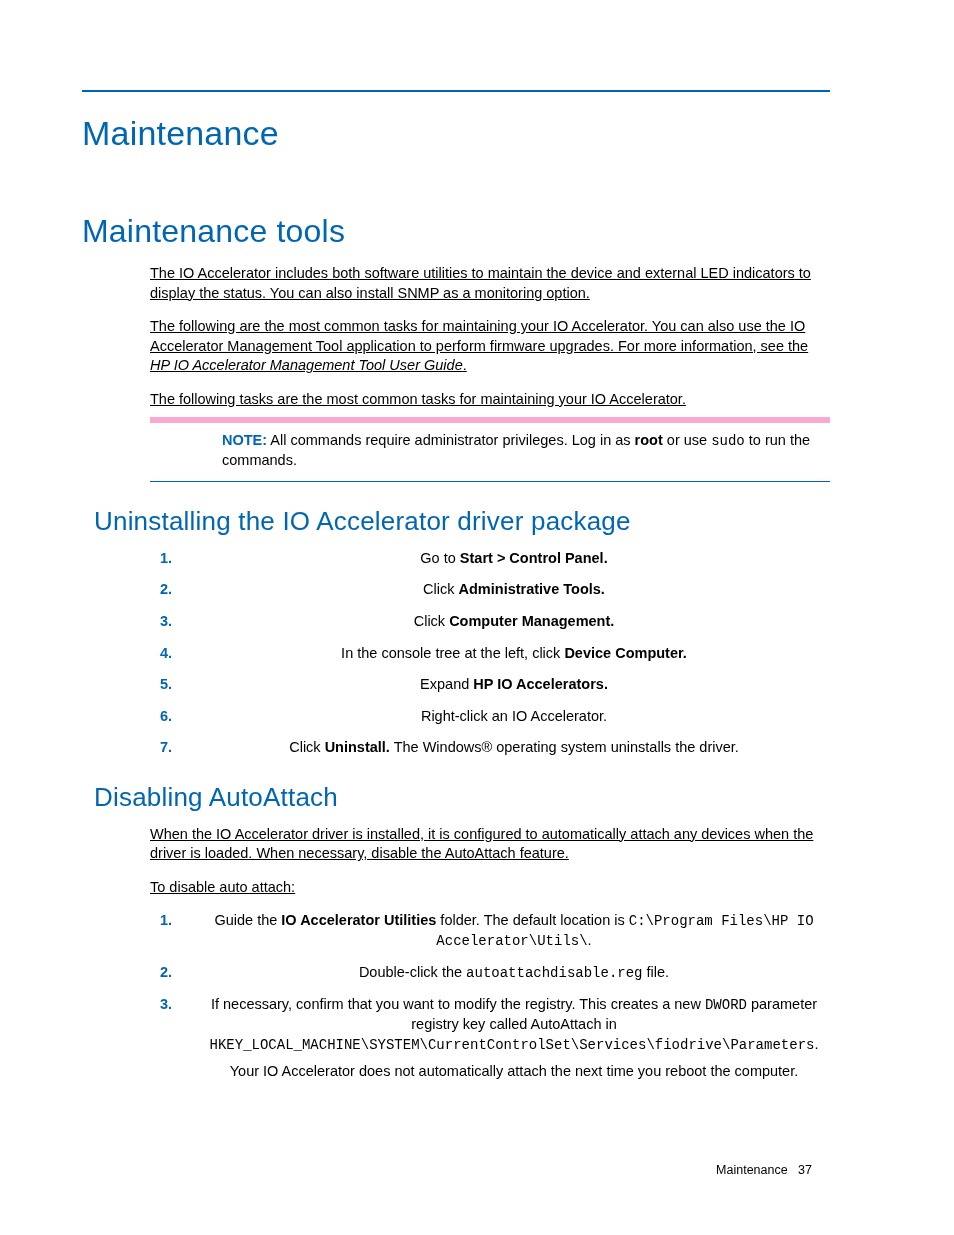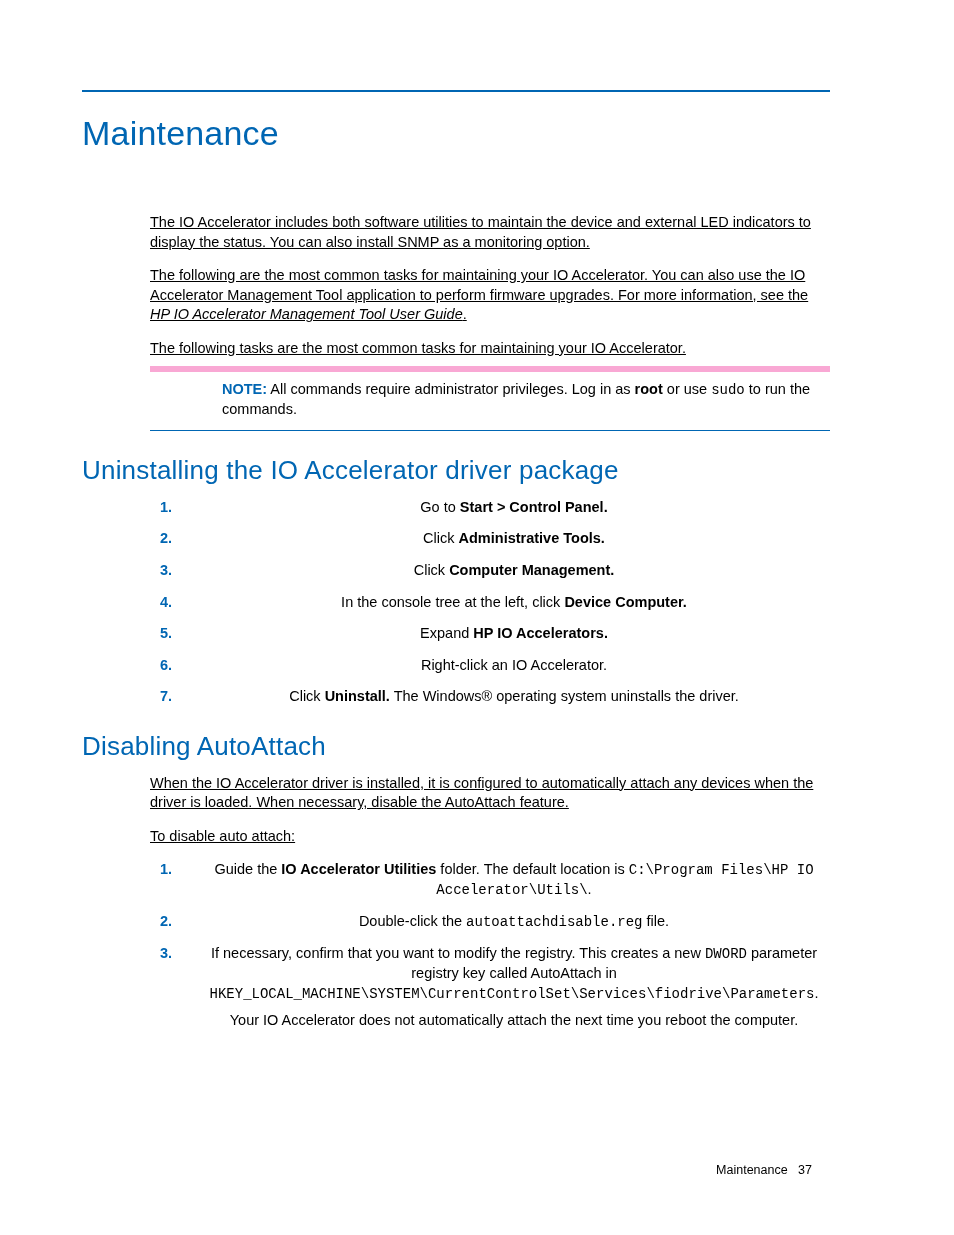--- a/index.html
+++ b/index.html
@@ -35,21 +35,21 @@
     font-size: 32px;
     color: #0066b3;
     margin: 0 0 14px 0;
     letter-spacing: 0.2px;
   }
   h2.subsection {
     font-family: "Futura", "Trebuchet MS", "Segoe UI Light", Arial, sans-serif;
     font-weight: 300;
     font-size: 26px;
     color: #0066b3;
-    margin: 24px 0 12px 0;
+    margin: 24px 0 12px 12px;
     letter-spacing: 0.2px;
   }
   .body-indent {
     margin-left: 68px;
   }
   p.body {
     font-size: 14.5px;
     line-height: 1.35;
     margin: 0 0 14px 0;
     text-decoration: underline;
@@ -115,20 +115,21 @@
 </style>
 </head>
 <body>
 
 <div class="page">
 
   <hr class="rule">
 
   <h1 class="chapter">Maintenance</h1>
 
+  <h1 class="section">Maintenance tools</h1>
   <div class="body-indent">
     <p class="body">The IO Accelerator includes both software utilities to maintain the device and external LED indicators to display the status. You can also install SNMP as a monitoring option.</p>
     <p class="body">
       <span>The following are the most common tasks for maintaining your IO Accelerator. You can also use the IO Accelerator Management Tool application to perform firmware upgrades. For more information, see the </span><span class="italic">HP IO Accelerator Management Tool User Guide</span><span>.</span>
     </p>
   </div>
 
   <div class="body-indent">
     <p class="body" style="margin-bottom:8px">The following tasks are the most common tasks for maintaining your IO Accelerator.</p>
   </div>

